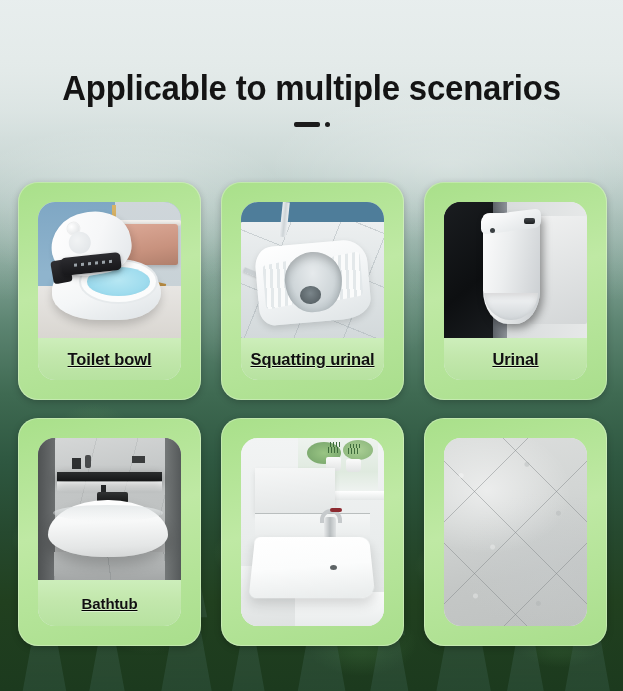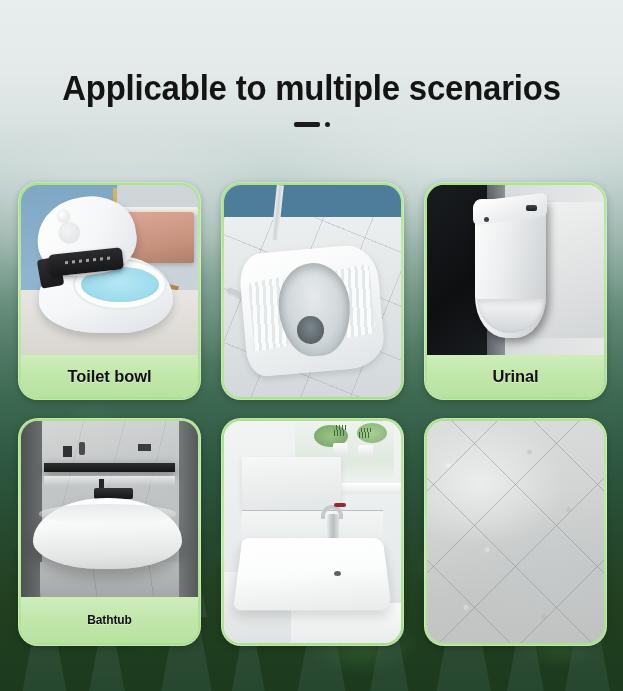--- a/index.html
+++ b/index.html
@@ -105,26 +105,27 @@
     display:grid;
     grid-template-columns:repeat(3, 183px);
     grid-template-rows:218px 228px;
     column-gap:20px;
     row-gap:18px;
   }
 
   .card {
     position:relative;
     border-radius:20px;
-    padding:3px;
+    padding:20px;
     background:linear-gradient(165deg,#a9e08a 0%, #bfe9a4 45%, #a9de8c 100%);
     box-shadow:0 2px 7px rgba(0,0,0,.22), 0 0 0 1px rgba(255,255,255,.28) inset;
     overflow:hidden;
     display:flex;
     flex-direction:column;
+    text-decoration:underline;
   }
   .card-inner {
     position:relative;
     flex:1;
     border-radius:17px;
     overflow:hidden;
     display:flex;
     flex-direction:column;
     background:#e9efee;
   }
@@ -141,21 +142,21 @@
     justify-content:center;
     background:linear-gradient(180deg,#cdeebb 0%, #c2e7ac 45%, #b7e2a0 100%);
     color:#101010;
     font-size:16.5px;
     font-weight:bold;
     letter-spacing:-.1px;
     font-family:"Liberation Sans Narrow","Liberation Sans", sans-serif;
     text-shadow:0 1px 0 rgba(255,255,255,.45);
     white-space:nowrap;
   }
-  .card.row2 .label { height:46px; flex:0 0 46px; font-size:12px; }
+  .card.row2 .label { height:46px; flex:0 0 46px; font-size:15px; }
 
   
   .p-toilet { background:linear-gradient(180deg,#7fa7c4 0%, #8fb4cd 52%, #8fb4cd 62%, #e4e3e1 62%, #dcdbd8 100%); }
   .p-toilet .wall-r { position:absolute; right:0; top:0; width:46%; height:62%;
     background:linear-gradient(180deg,#cfd6da 0%, #c8d2d7 100%); }
   .p-toilet .vanity { position:absolute; right:2%; top:16%; width:40%; height:30%;
     background:linear-gradient(170deg,#dba896 0%, #c8927e 60%, #b07f6c 100%); border-radius:3px 3px 2px 2px;
     box-shadow:0 2px 4px rgba(0,0,0,.18); }
   .p-toilet .vanity-top { position:absolute; right:0%; top:13%; width:44%; height:5%;
     background:linear-gradient(180deg,#f3f1ee,#ddd9d4); border-radius:2px; }
@@ -430,20 +431,21 @@
     <div class="card row1">
       <div class="card-inner">
         <div class="photo p-squat">
           <div class="tiles"></div>
           <div class="pipe"></div>
           <div class="grate"></div>
           <div class="pan"></div>
           <div class="bowl"></div>
           <div class="drain"></div>
         </div>
+        <div class="label">Squatting urinal</div>
       </div>
     </div>
 
     <div class="card row1">
       <div class="card-inner">
         <div class="photo p-urinal">
           <div class="dark"></div>
           <div class="wallseam"></div>
           <div class="panelR"></div>
           <div class="unit"></div>

